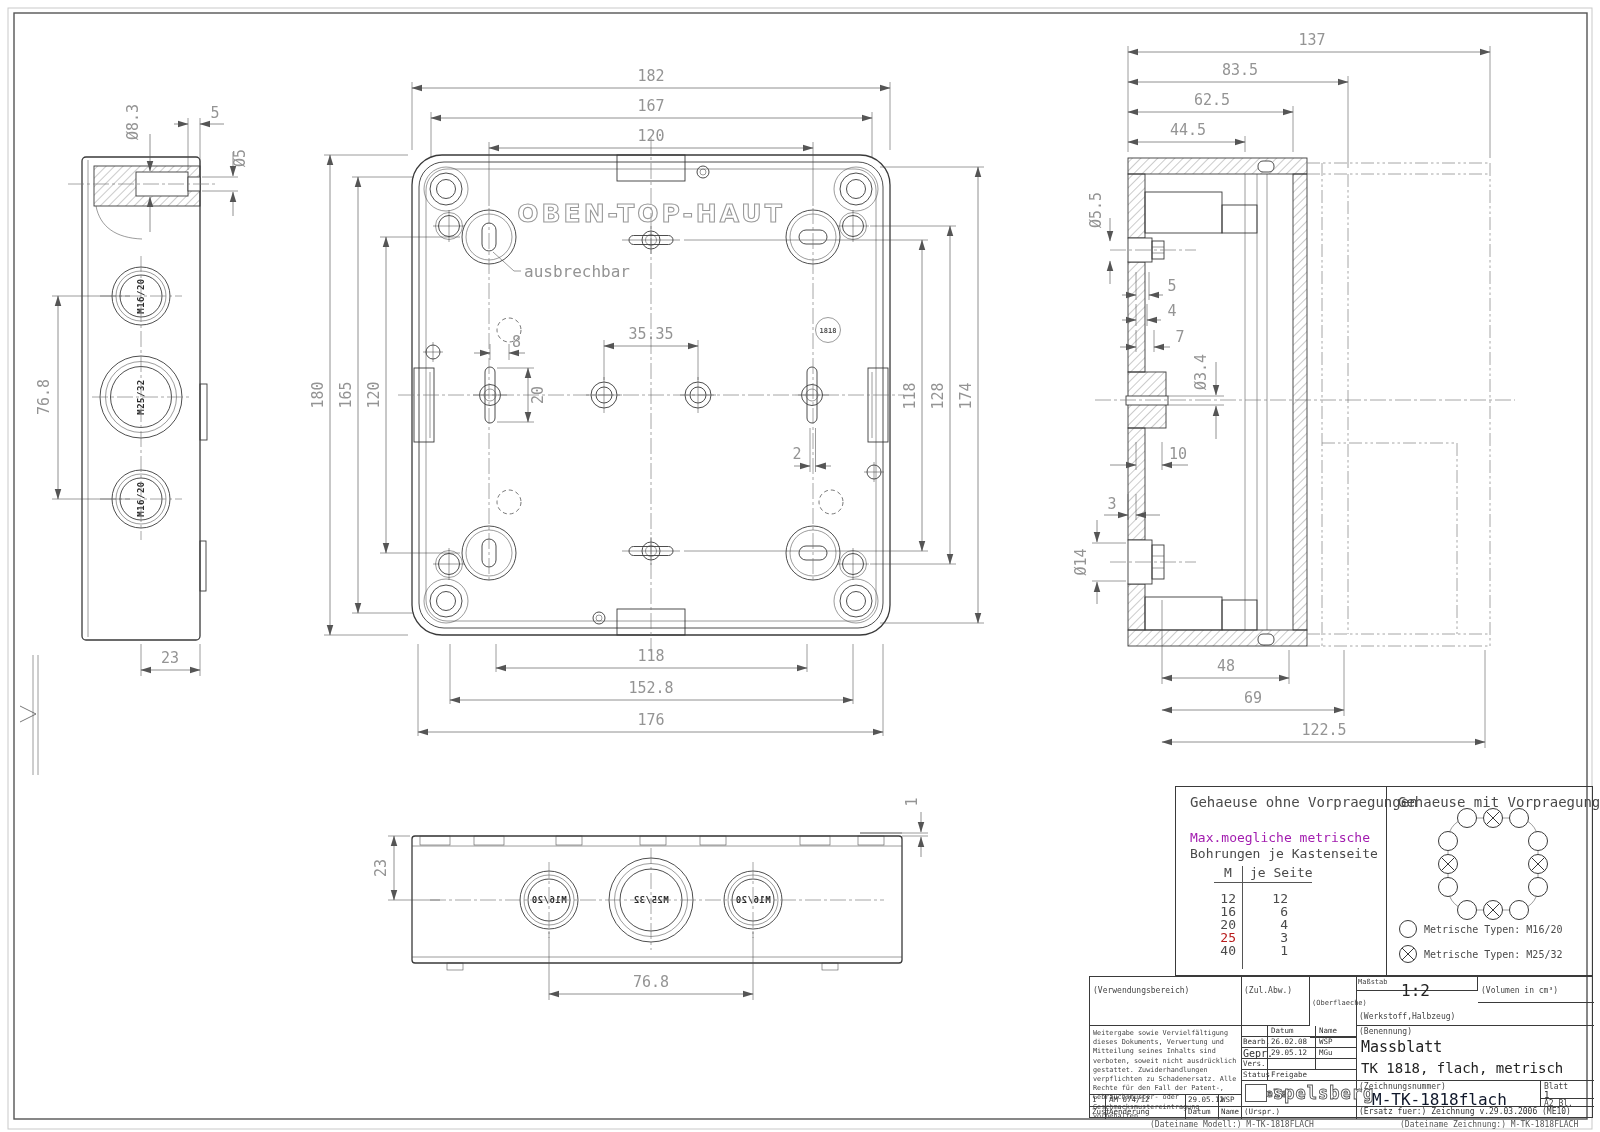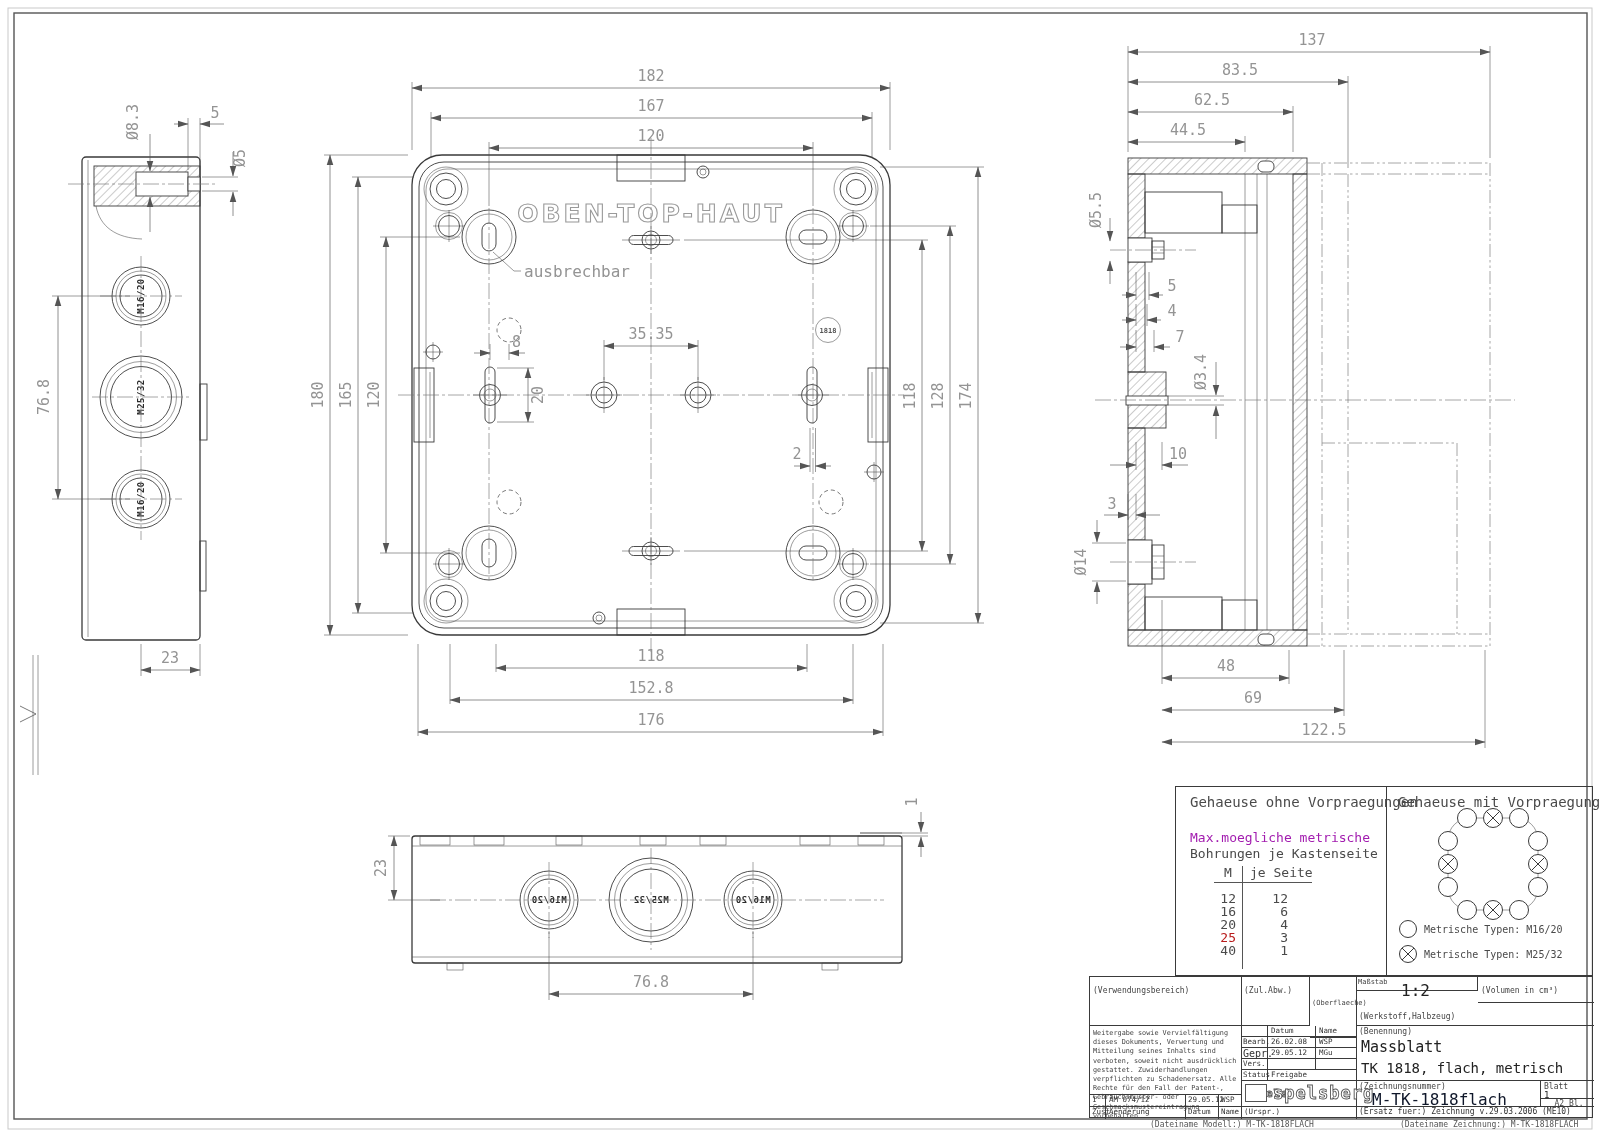--- a/index.html
+++ b/index.html
@@ -611,21 +611,21 @@
     <span class="abs val" style="left:5px;top:12px;font-size:15px;color:#222;">Massblatt</span>
     <span class="abs val" style="left:5px;top:34px;font-size:14px;color:#222;">TK 1818, flach, metrisch</span>
   </div>
   <div class="cell bB bR" style="left:266px;top:104px;width:185px;height:26px;">
     <span class="abs lbl" style="left:3px;top:1px;">(Zeichnungsnummer)</span>
     <span class="abs val" style="left:16px;top:9px;font-size:16px;color:#0f172a;">M-TK-1818flach</span>
   </div>
   <div class="cell bB" style="left:451px;top:104px;width:53px;height:26px;">
     <span class="abs lbl" style="left:3px;top:1px;">Blatt</span>
     <span class="abs val" style="left:3px;top:9px;font-size:9px;color:#222;">1</span>
-    <span class="abs bT lbl" style="left:0;top:17px;width:53px;height:9px;padding-left:3px;text-align:center;">A2  Bl.</span>
+    <span class="abs bT lbl" style="left:0;top:17px;width:53px;height:9px;padding-left:3px;">A2  Bl.</span>
   </div>
   <div class="cell" style="left:266px;top:130px;width:238px;height:12px;font-size:8px;padding-left:3px;">(Ersatz fuer:)  Zeichnung v.29.03.2006 (ME10)</div>
 </div>
 
 <div class="abs" style="left:1150px;top:1120px;font-size:8px;color:#555;font-family:'DejaVu Sans Mono',monospace;">(Dateiname Modell:) M-TK-1818FLACH</div>
 <div class="abs" style="left:1400px;top:1120px;font-size:8px;color:#555;font-family:'DejaVu Sans Mono',monospace;">(Dateiname Zeichnung:) M-TK-1818FLACH</div>
 
 </div>
 
 </body></html>

